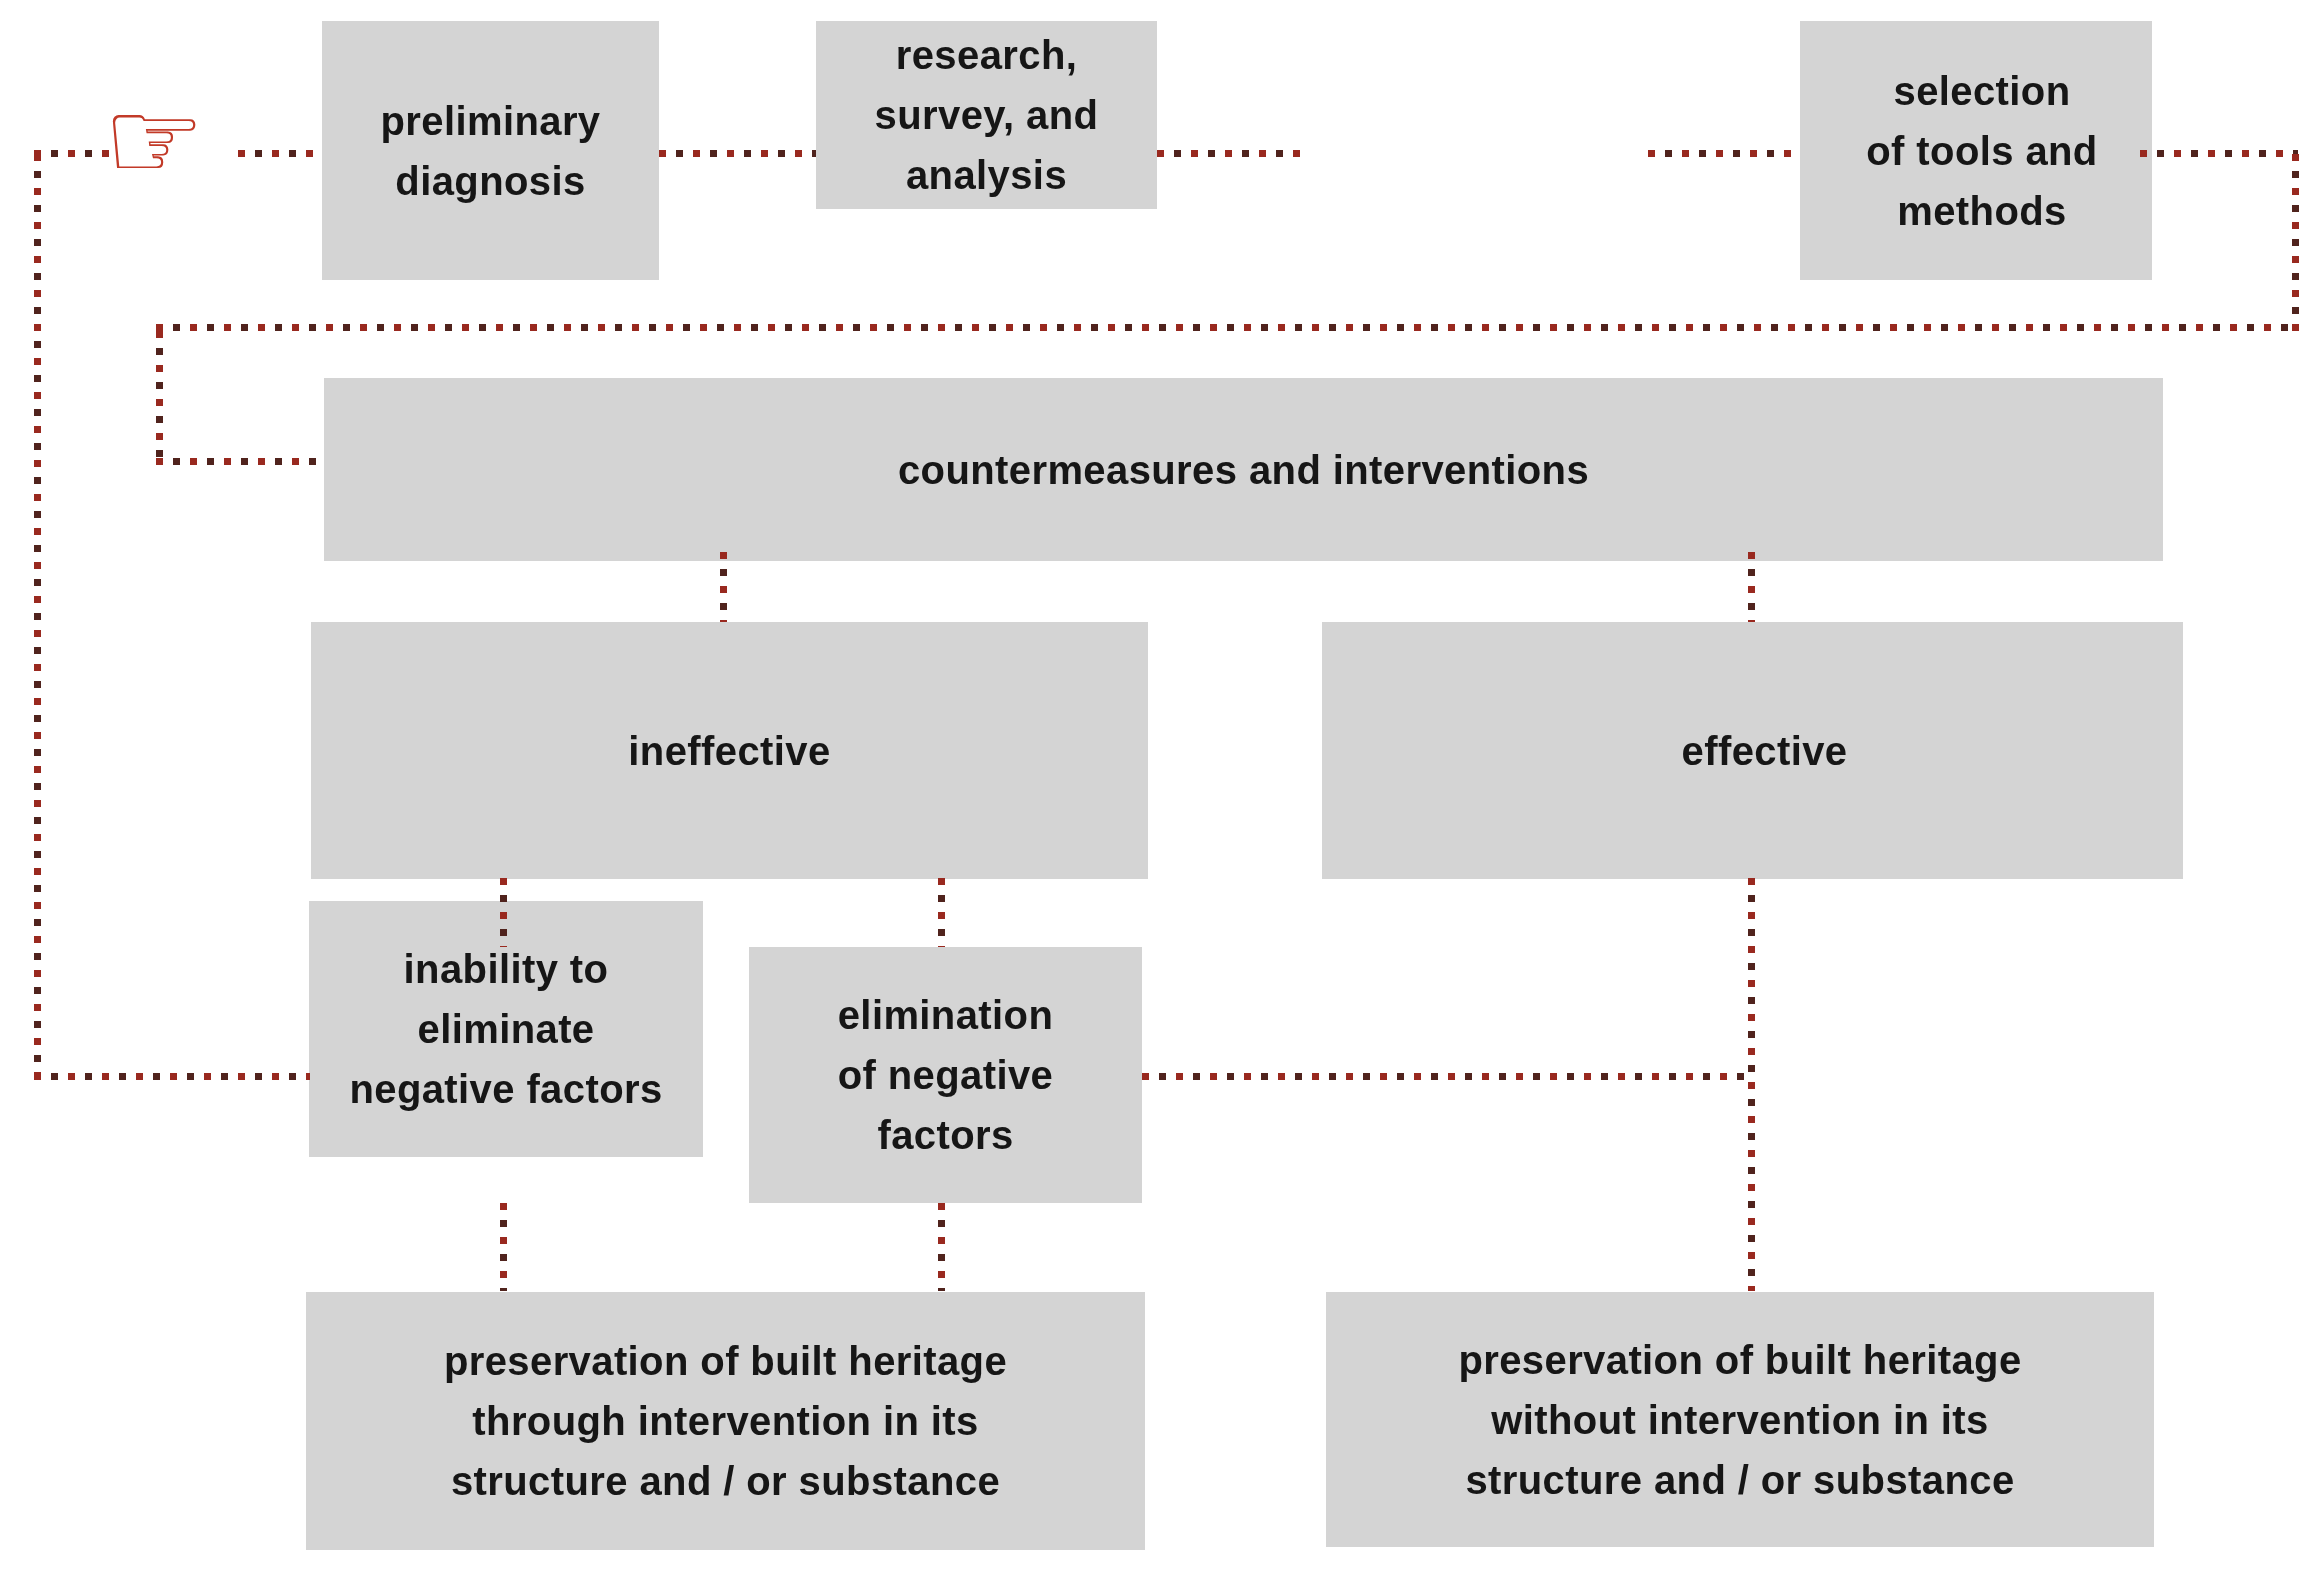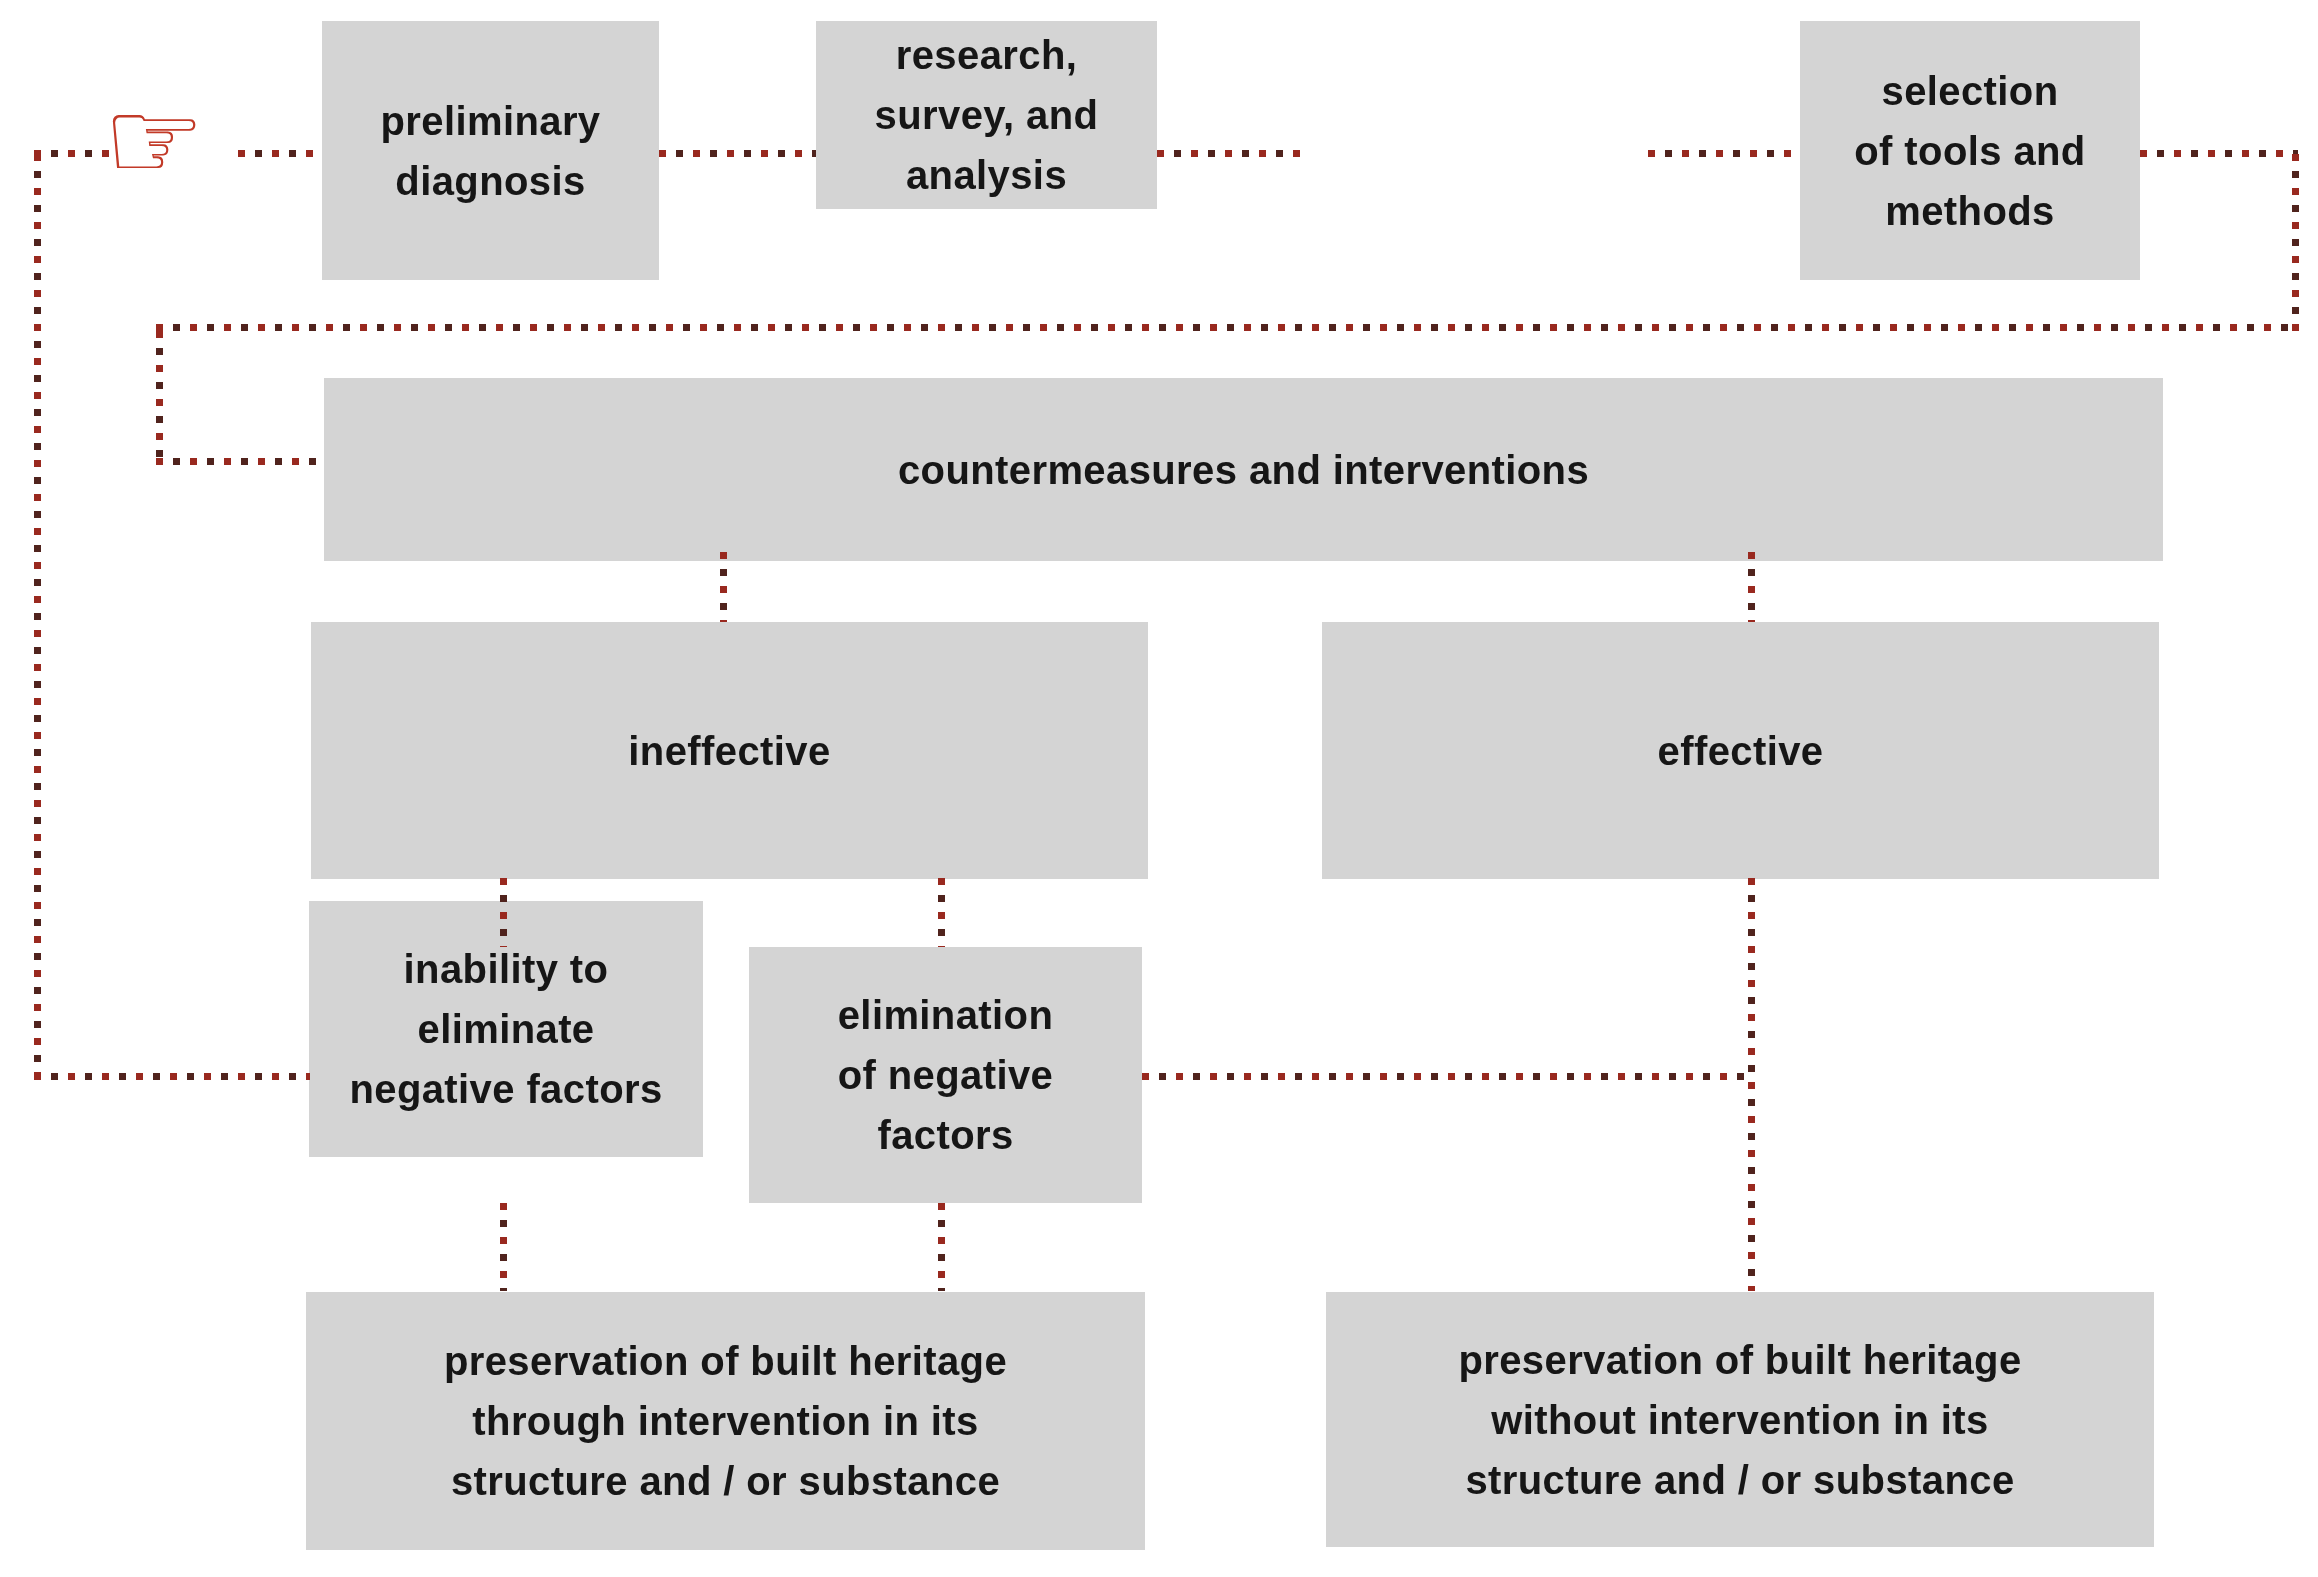--- a/index.html
+++ b/index.html
@@ -70,29 +70,29 @@
   <span class="hand">☞</span>
 
   <div class="node" style="left:322px; top:21px; width:337px; height:259px;">preliminary
 diagnosis</div>
 
   <div class="node" style="left:816px; top:21px; width:341px; height:188px;">research,
 survey, and
 analysis</div>
 
 
-  <div class="node" style="left:1800px; top:21px; width:340px; height:259px;">selection
+  <div class="node" style="left:1800px; top:21px; width:340px; height:259px;padding-left:12px;">selection
 of tools and
 methods</div>
 
   <div class="node" style="left:324px; top:378px; width:1839px; height:183px;text-align:center;">countermeasures and interventions</div>
 
   <div class="node" style="left:311px; top:622px; width:837px; height:257px;">ineffective</div>
 
-  <div class="node" style="left:1322px; top:622px; width:837px; height:257px;">effective</div>
+  <div class="node" style="left:1322px; top:622px; width:837px; height:257px;padding-left:24px;">effective</div>
 
   <div class="node" style="left:309px; top:901px; width:394px; height:256px;">inability to
 eliminate
 negative factors</div>
 
   <div class="node" style="left:749px; top:947px; width:393px; height:256px;">elimination
 of negative
 factors</div>
 
   <div class="node" style="left:306px; top:1292px; width:839px; height:258px;">preservation of built heritage

